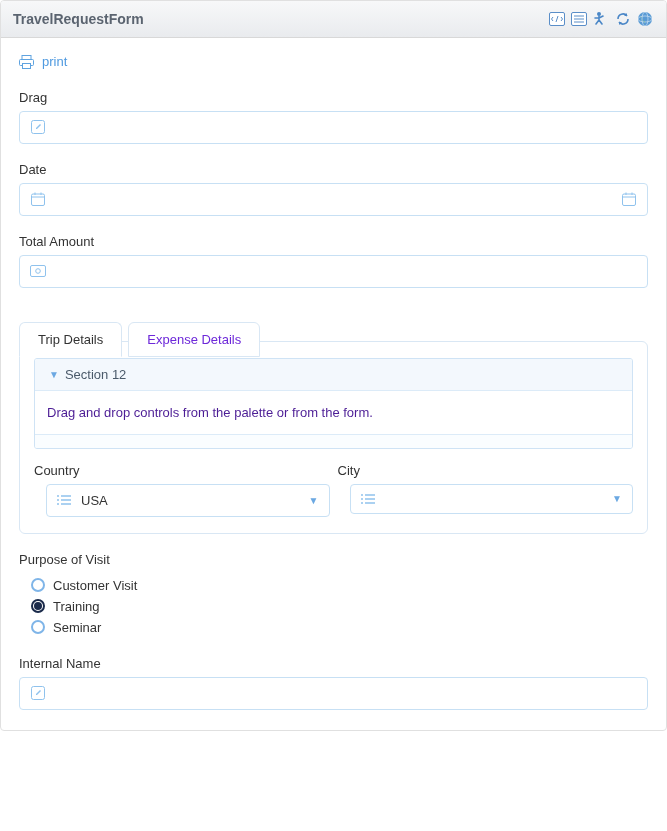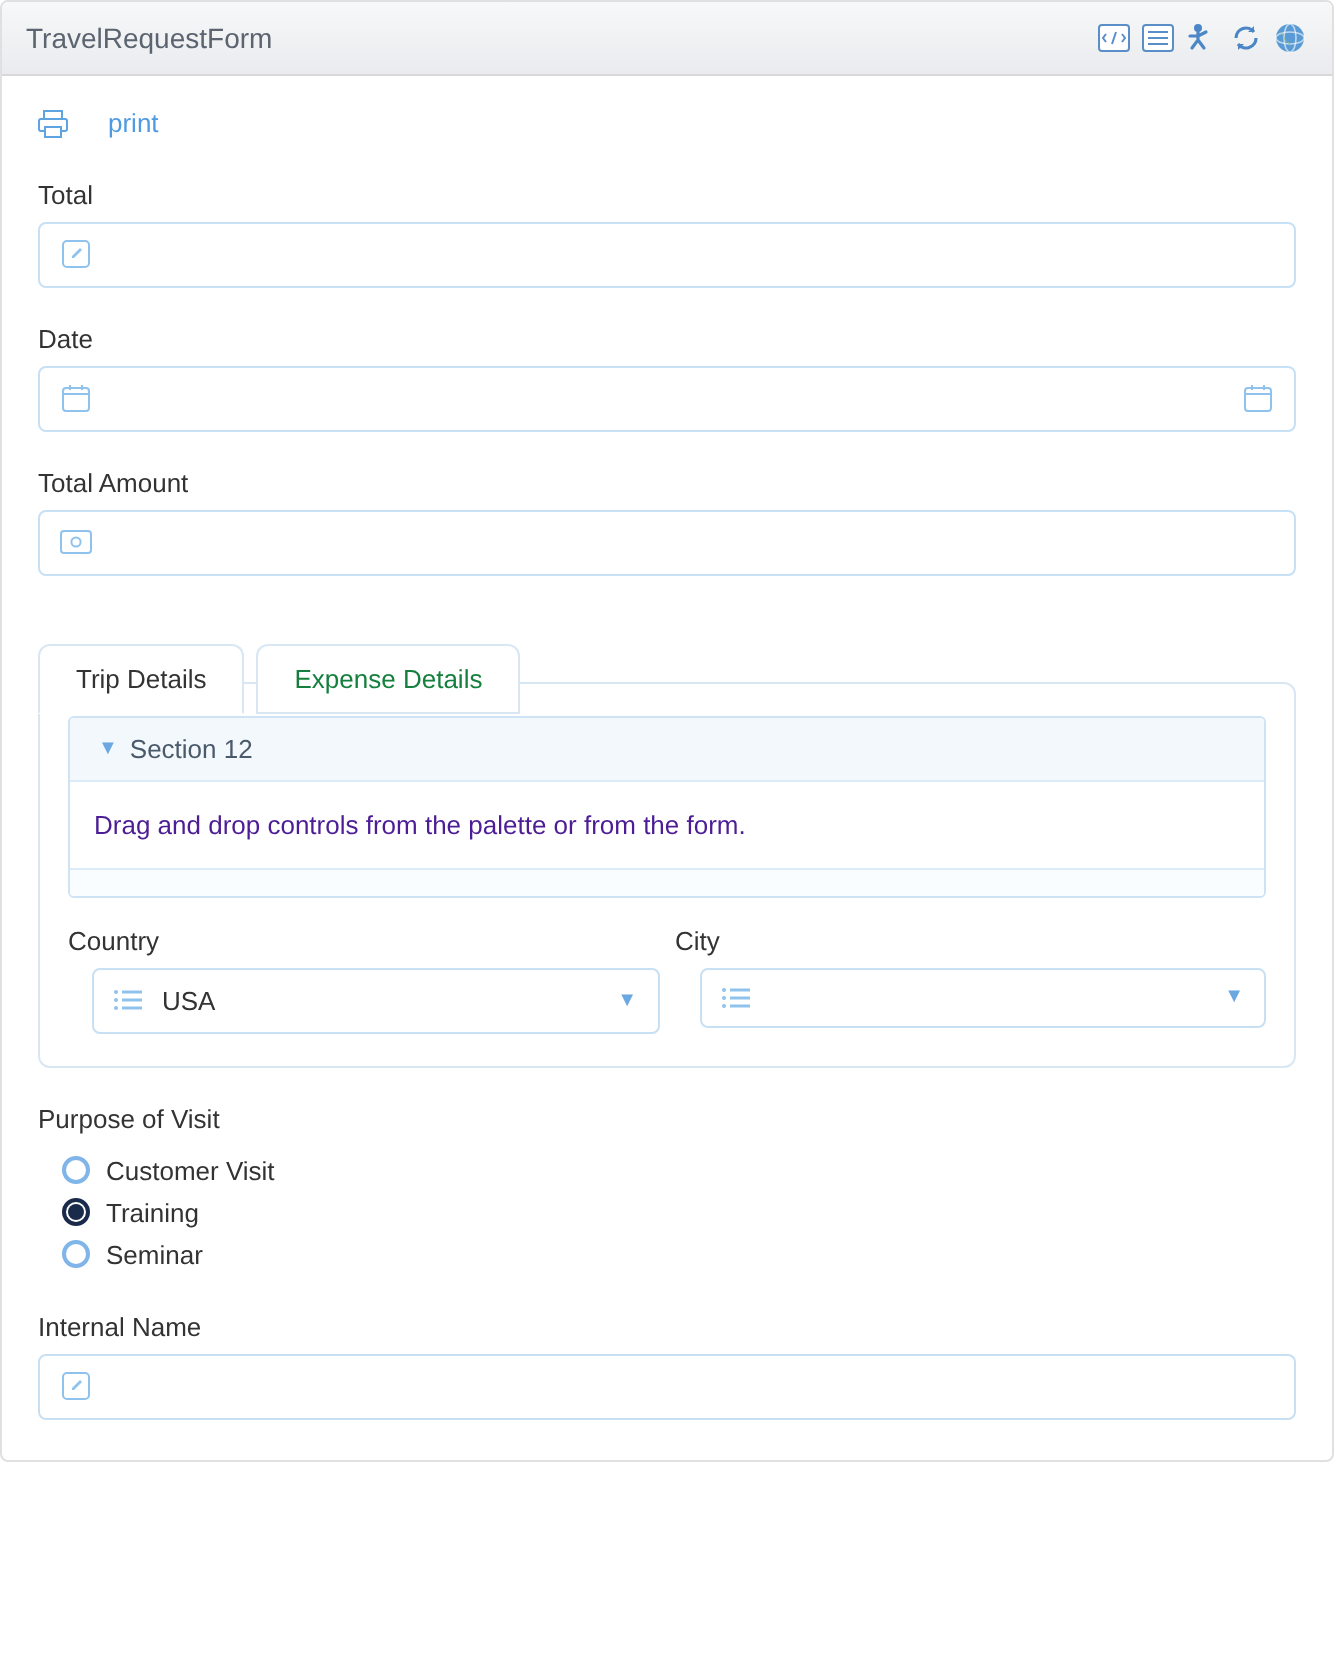--- a/index.html
+++ b/index.html
@@ -17,21 +17,21 @@
 }
 .header {
   background: linear-gradient(to bottom, #f7f8f9, #e9ebee);
   padding: 10px 12px;
   display: flex;
   justify-content: space-between;
   align-items: center;
   border-bottom: 1px solid #d8d8d8;
 }
 .header-title {
-  font-weight: normal;
+  font-weight: bold;
   color: #5b6470;
   font-size: 14px;
 }
 .header-icons {
   display: flex;
   gap: 4px;
   align-items: center;
 }
 .header-icons .hi {
   width: 18px;
@@ -46,21 +46,21 @@
 }
 .print-row {
   margin-bottom: 18px;
 }
 .print-link {
   color: #4f9ae0;
   text-decoration: none;
   font-size: 13px;
   display: inline-flex;
   align-items: center;
-  gap: 20px;
+  gap: 8px;
   cursor: pointer;
 }
 .field-block {
   margin-bottom: 18px;
 }
 .field-label {
   color: #333;
   font-size: 13px;
   margin-bottom: 6px;
   display: block;
@@ -109,21 +109,21 @@
   border-bottom: 1px solid #fff;
   border-radius: 6px 6px 0 0;
   background: #fff;
   padding: 9px 18px;
   font-size: 13px;
   cursor: pointer;
   position: relative;
   top: 16px;
 }
 .tab.inactive {
-  color: #15803d;
+  color: #6d28d9;
   border-bottom: 1px solid #d9e7f4;
   background: #fff;
 }
 .tab-panel {
   border: 1px solid #d9e7f4;
   border-radius: 0 6px 6px 6px;
   padding: 16px 14px 16px 14px;
 }
 .section-box {
   border: 1px solid #cfe3f5;
@@ -263,21 +263,21 @@
               <rect x="3" y="0.5" width="9" height="4" fill="none" stroke="#5fa3e0"></rect>
               <rect x="0.5" y="4.5" width="14" height="6" rx="1" fill="none" stroke="#5fa3e0"></rect>
               <rect x="3.5" y="8.5" width="8" height="5" fill="#fff" stroke="#5fa3e0"></rect>
             </svg>
         </span>
         <span>print</span>
       </a>
     </div>
 
     <div class="field-block">
-      <label class="field-label">Total</label>
+      <label class="field-label">Drag</label>
       <div class="input-wrap">
         <span class="left-ico">
           <svg width="14" height="14" viewBox="0 0 14 14">
               <rect x="0.5" y="0.5" width="13" height="13" rx="2" fill="none" stroke="#8fc2ed"></rect>
               <path d="M9 4 L10 5 L6 9 L5 9 L5 8 Z" fill="#8fc2ed"></path>
             </svg>
         </span>
         <input type="text" style="">
       </div>
     </div>

